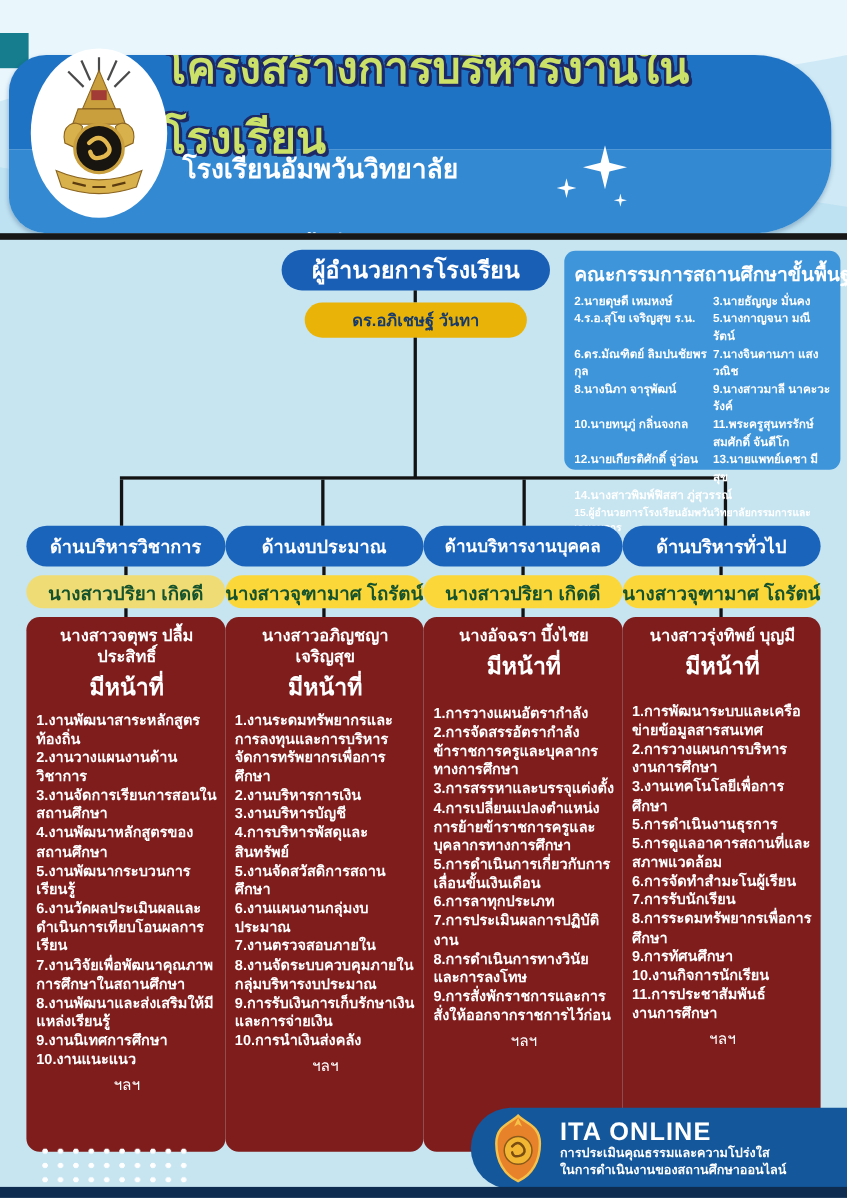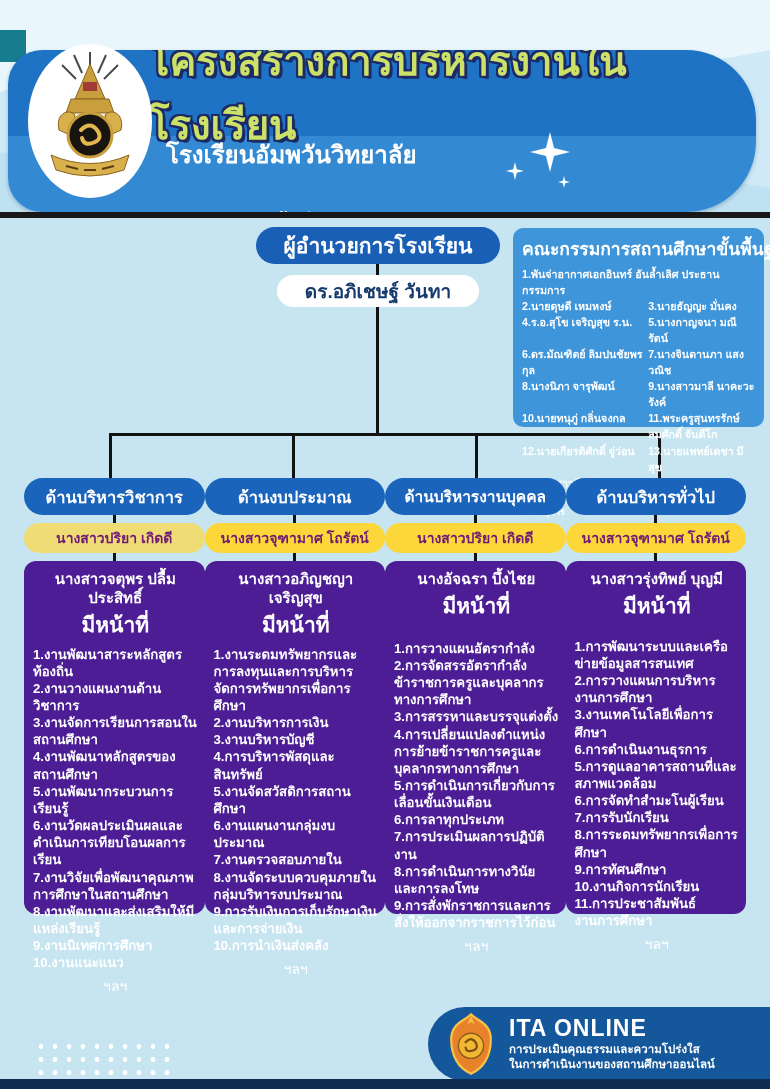--- a/index.html
+++ b/index.html
@@ -22,43 +22,43 @@
   .sparkles{position:absolute;right:30px;top:118px;width:100px;height:80px;}
   .spark{position:absolute;color:#fff;}
 
   .divider{position:absolute;left:0;top:212px;width:770px;height:6px;background:#171717;}
 
   
   .pill{display:flex;align-items:center;justify-content:center;box-sizing:border-box;}
   .director-pill{position:absolute;left:256px;top:227px;width:244px;height:37px;border-radius:19px;
         background:#1a5fb6;color:#fff;font-size:21px;font-weight:800;}
   .director-name{position:absolute;left:277px;top:275px;width:202px;height:32px;border-radius:16px;
-        background:#ffffff;color:#173a6d;font-size:19px;font-weight:800;}
+        background:#eab308;color:#173a6d;font-size:15px;font-weight:800;}
   .vline{position:absolute;width:3px;background:#121212;}
   .hline{position:absolute;height:3px;background:#121212;}
 
   
   .committee{position:absolute;left:513px;top:228px;width:251px;height:199px;background:#3e95da;
         border-radius:10px;padding:7px 9px;box-sizing:border-box;color:#fff;}
   .committee-title{font-size:17.5px;font-weight:800;margin:0 0 3px 0;white-space:nowrap;}
   .c-row{display:flex;font-size:10.7px;font-weight:600;line-height:1.5;}
   .c-cell.a{flex:1.18;}
   .c-cell.b{flex:1;}
   .c-rows .c-row:last-child{font-size:9.4px;}
 
   
   .columns{position:absolute;left:24px;top:478px;width:722px;display:grid;
         grid-template-columns:repeat(4,1fr);}
   .dept-pill{height:37px;border-radius:19px;background:#1b64bc;color:#fff;
         font-size:16.5px;font-weight:800;white-space:nowrap;}
   .conn{width:3px;height:8px;background:#121212;margin:0 auto;}
-  .name-pill{height:30px;border-radius:15px;background:#fcd73a;color:#701a75;
-        font-size:14px;font-weight:800;white-space:nowrap;}
+  .name-pill{height:30px;border-radius:15px;background:#fcd73a;color:#14532d;
+        font-size:17px;font-weight:800;white-space:nowrap;}
   .name-pill.pale{background:#f0dc74;}
-  .duty-box{height:353px;background:#4c1d95;border-radius:12px;color:#fff;
+  .duty-box{height:486px;background:#7f1d1d;border-radius:12px;color:#fff;
         padding:9px 7px 8px 9px;box-sizing:border-box;}
   .duty-head{font-size:15px;font-weight:800;text-align:center;line-height:1.25;}
   .duty-label{font-size:21px;font-weight:800;text-align:center;margin-bottom:5px;}
   .li{font-size:13.2px;font-weight:700;line-height:1.3;}
   .etc{text-align:center;font-size:14px;font-weight:400;margin-top:4px;}
 
   
   .dots{position:absolute;left:34px;top:1040px;width:140px;height:38px;
         background-image:radial-gradient(circle,#ffffff 2.2px,rgba(255,255,255,0) 2.7px);
         background-size:14px 13px;}
@@ -139,24 +139,20 @@
   <div class="hline" style="left:109px;top:433px;width:552px;"></div>
   <div class="vline" style="left:109px;top:436px;height:42px;"></div>
   <div class="vline" style="left:292px;top:436px;height:42px;"></div>
   <div class="vline" style="left:475px;top:436px;height:42px;"></div>
   <div class="vline" style="left:658px;top:436px;height:42px;"></div>
 
   <div class="committee">
     <div class="committee-title">คณะกรรมการสถานศึกษาขั้นพื้นฐาน</div>
     <div class="c-rows">
 
-        <div class="c-row">
-          <span class="c-cell a">1.พันจ่าอากาศเอกอินทร์ อันล้ำเลิศ ประธานกรรมการ</span>
-
-        </div>
 
         <div class="c-row">
           <span class="c-cell a">2.นายดุษดี เหมหงษ์</span>
           <span class="c-cell b">3.นายธัญญะ มั่นคง</span>
         </div>
 
         <div class="c-row">
           <span class="c-cell a">4.ร.อ.สุโข เจริญสุข ร.น.</span>
           <span class="c-cell b">5.นางกาญจนา มณีรัตน์</span>
         </div>
@@ -275,21 +271,21 @@
       <div class="pill name-pill">นางสาวจุฑามาศ โถรัตน์</div>
       <div class="conn"></div>
       <div class="duty-box">
         <div class="duty-head">นางสาวรุ่งทิพย์ บุญมี</div>
         <div class="duty-label" style="margin-bottom:16px">มีหน้าที่</div>
         <div>
 
         <div class="li">1.การพัฒนาระบบและเครือข่ายข้อมูลสารสนเทศ</div>
             <div class="li">2.การวางแผนการบริหารงานการศึกษา</div>
             <div class="li">3.งานเทคโนโลยีเพื่อการศึกษา</div>
-            <div class="li">6.การดำเนินงานธุรการ</div>
+            <div class="li">5.การดำเนินงานธุรการ</div>
             <div class="li">5.การดูแลอาคารสถานที่และสภาพแวดล้อม</div>
             <div class="li">6.การจัดทำสำมะโนผู้เรียน</div>
             <div class="li">7.การรับนักเรียน</div>
             <div class="li">8.การระดมทรัพยากรเพื่อการศึกษา</div>
             <div class="li">9.การทัศนศึกษา</div>
             <div class="li">10.งานกิจการนักเรียน</div>
             <div class="li">11.การประชาสัมพันธ์งานการศึกษา</div>
           </div>
         <div class="etc">ฯลฯ</div>
       </div>

